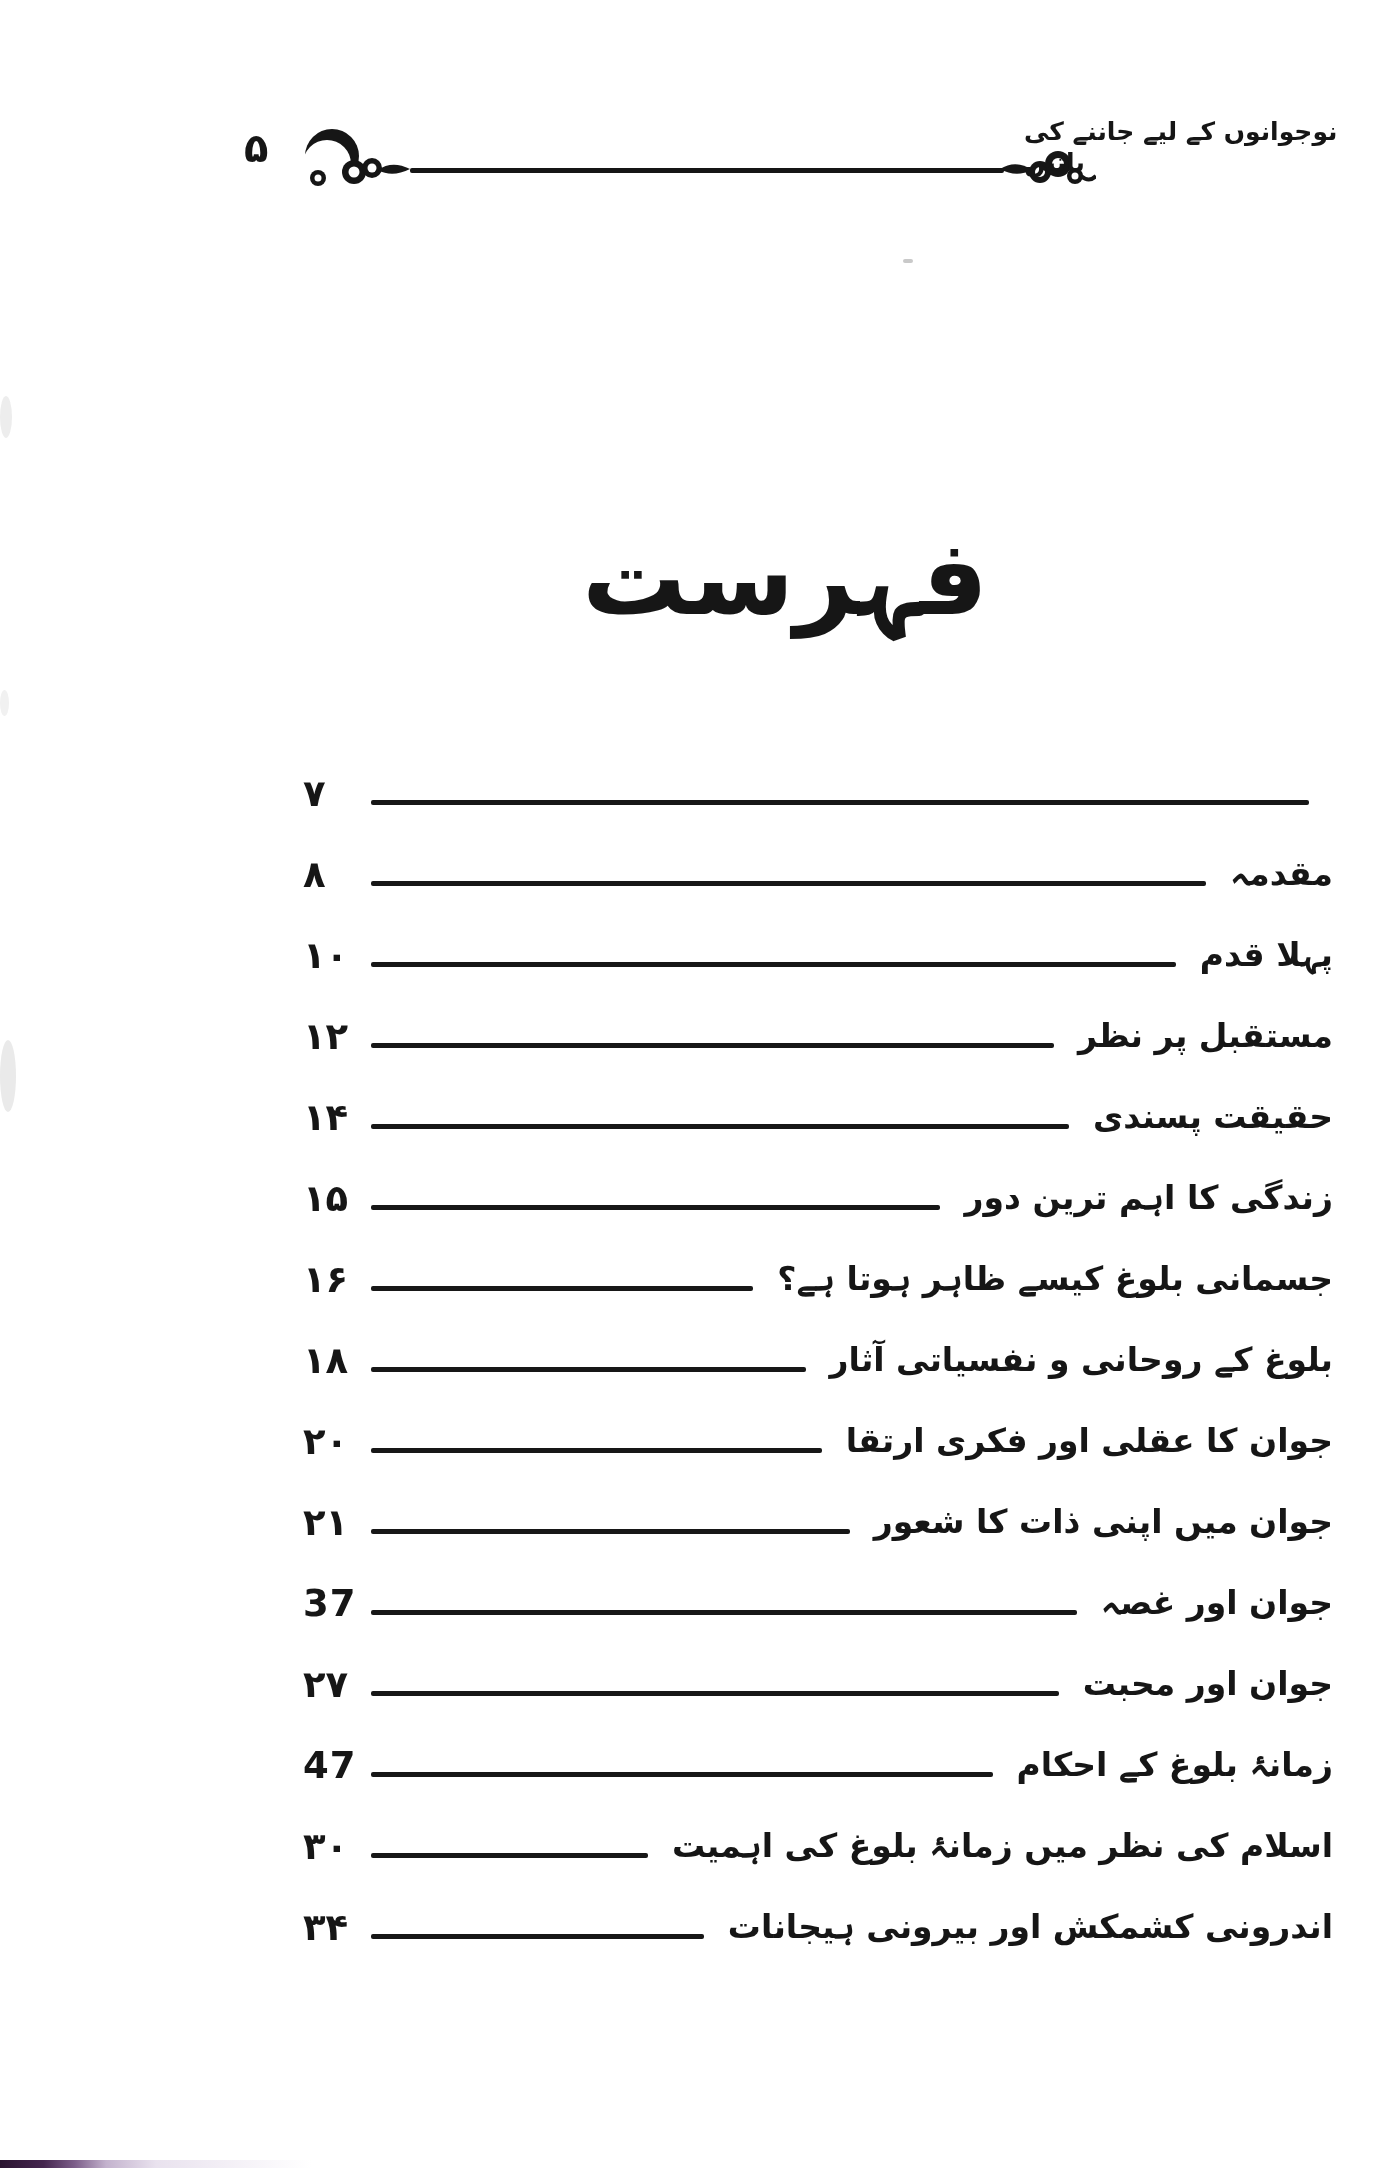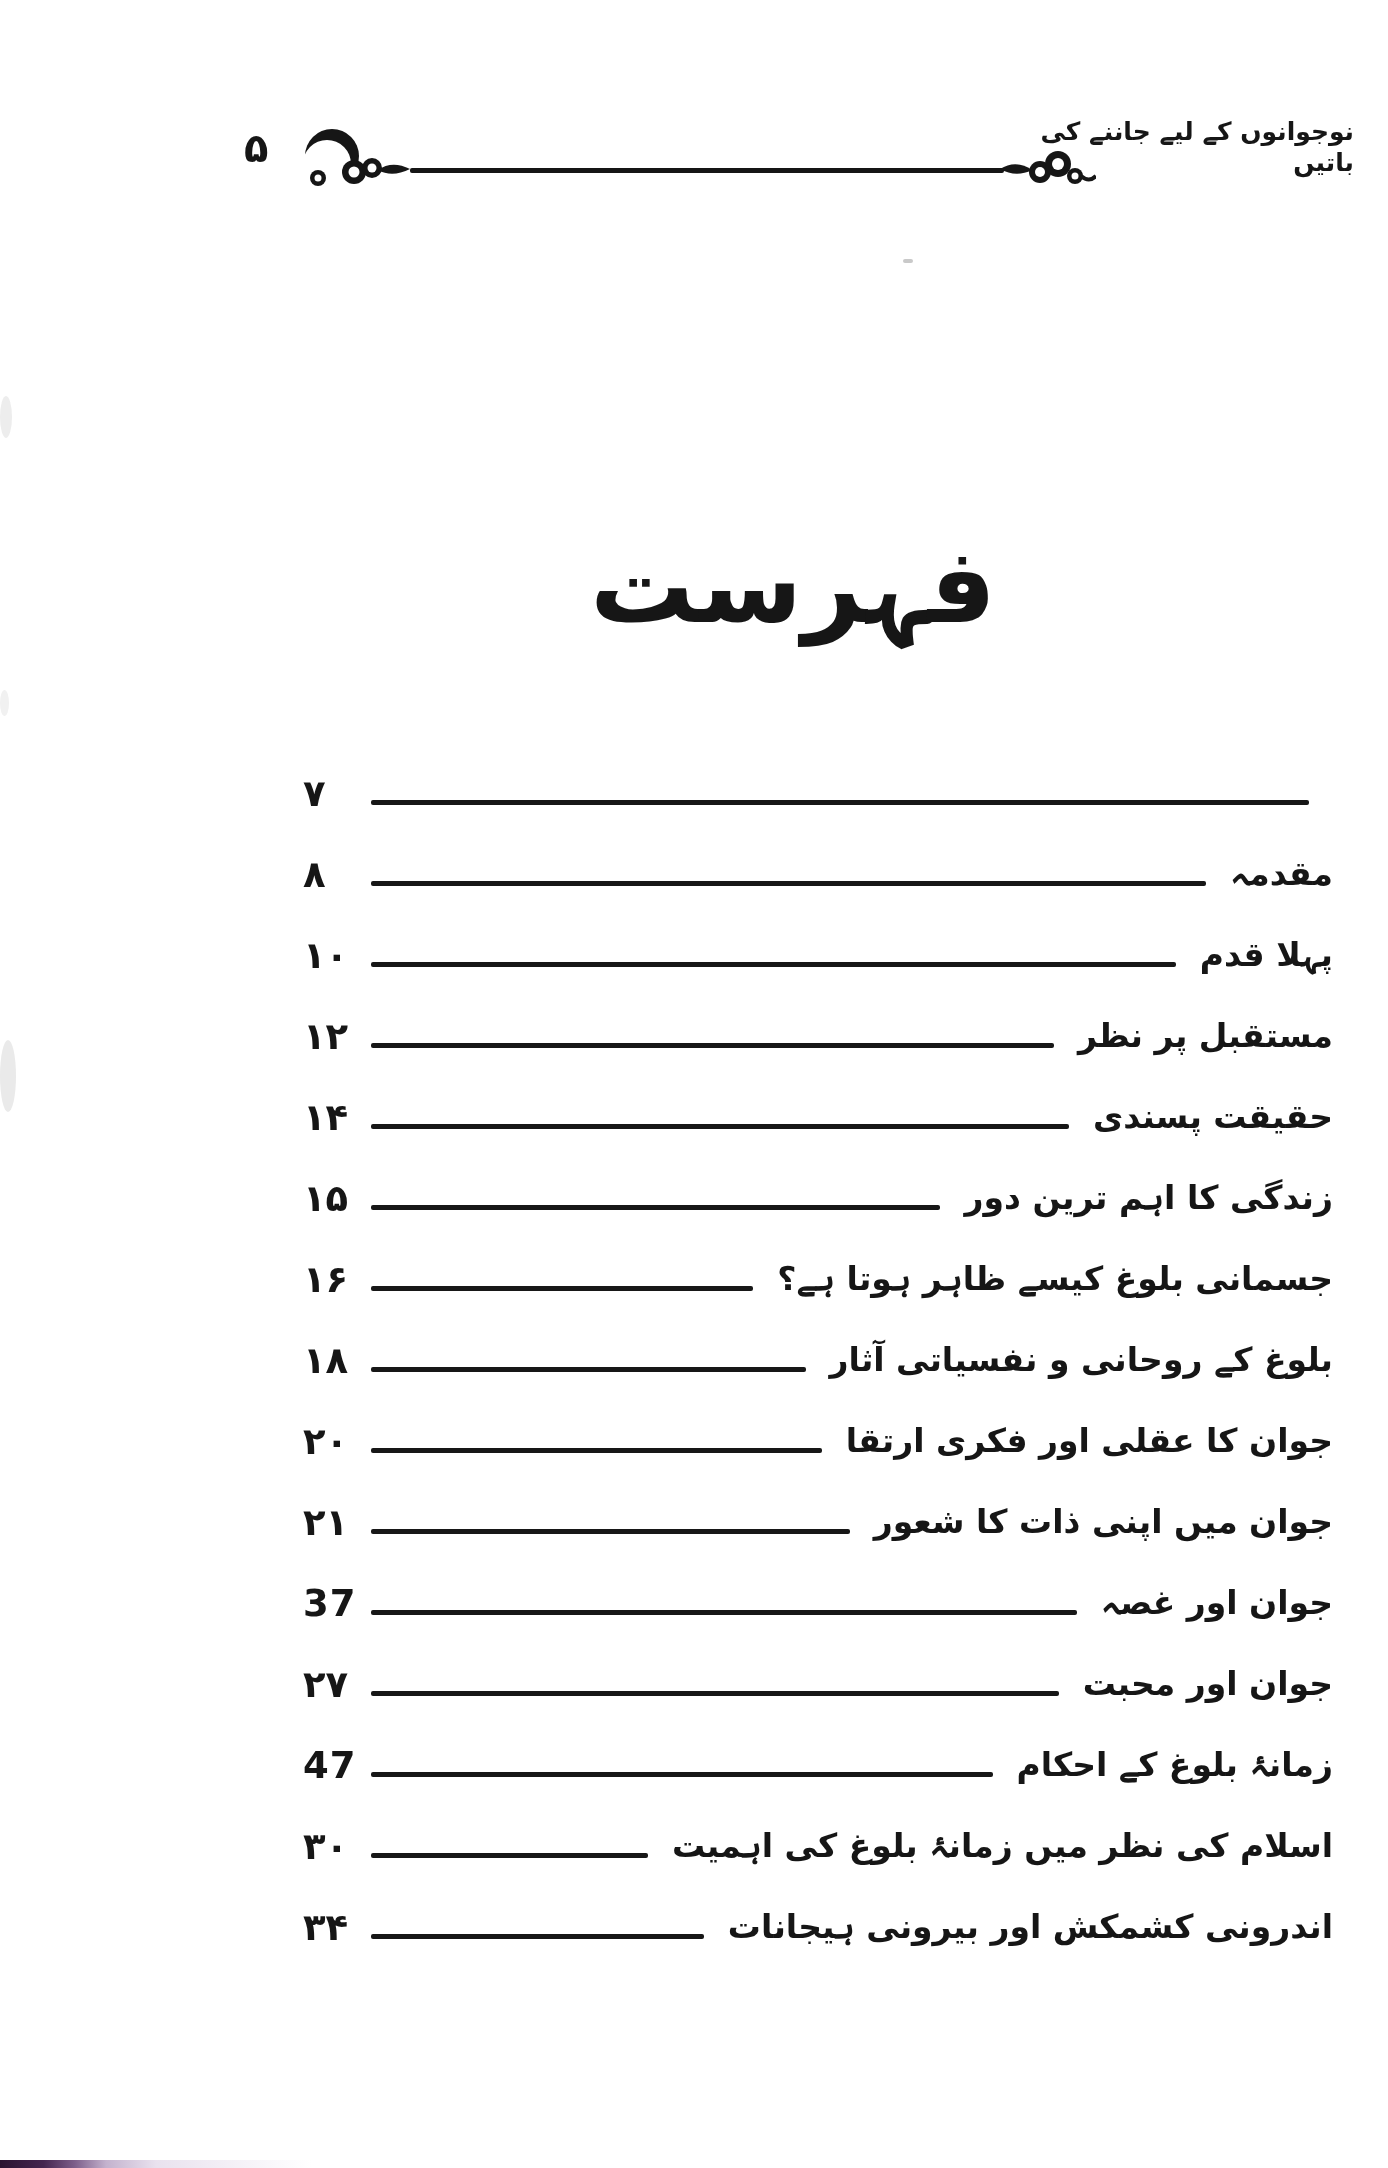--- a/index.html
+++ b/index.html
@@ -22,28 +22,28 @@
   .orn-left  { left:298px; top:126px; }
   .orn-right { left:1000px; top:126px; }
   .header-rule {
     position:absolute; left:410px; top:168px;
     width:594px; height:5px; background:#151515; border-radius:2px;
   }
   .header-title {
     position:absolute; right:34px; top:116px;
     width:330px;
     font-size:25px; font-weight:bold;
-    direction:rtl; text-align:right;
+    direction:rtl; text-align:left;
     line-height:1.25;
   }
 
   
   .toc-title-main {
     position:absolute; left:600px; top:492px;
-    width:380px; margin:16px;
+    width:380px; margin:8px;
     text-align:center;
     font-size:104px; font-weight:bold;
     direction:rtl; line-height:1.5;
   }
 
   
   #toc-list {
     position:absolute; left:303px; top:753px;
     width:1030px;
   }

